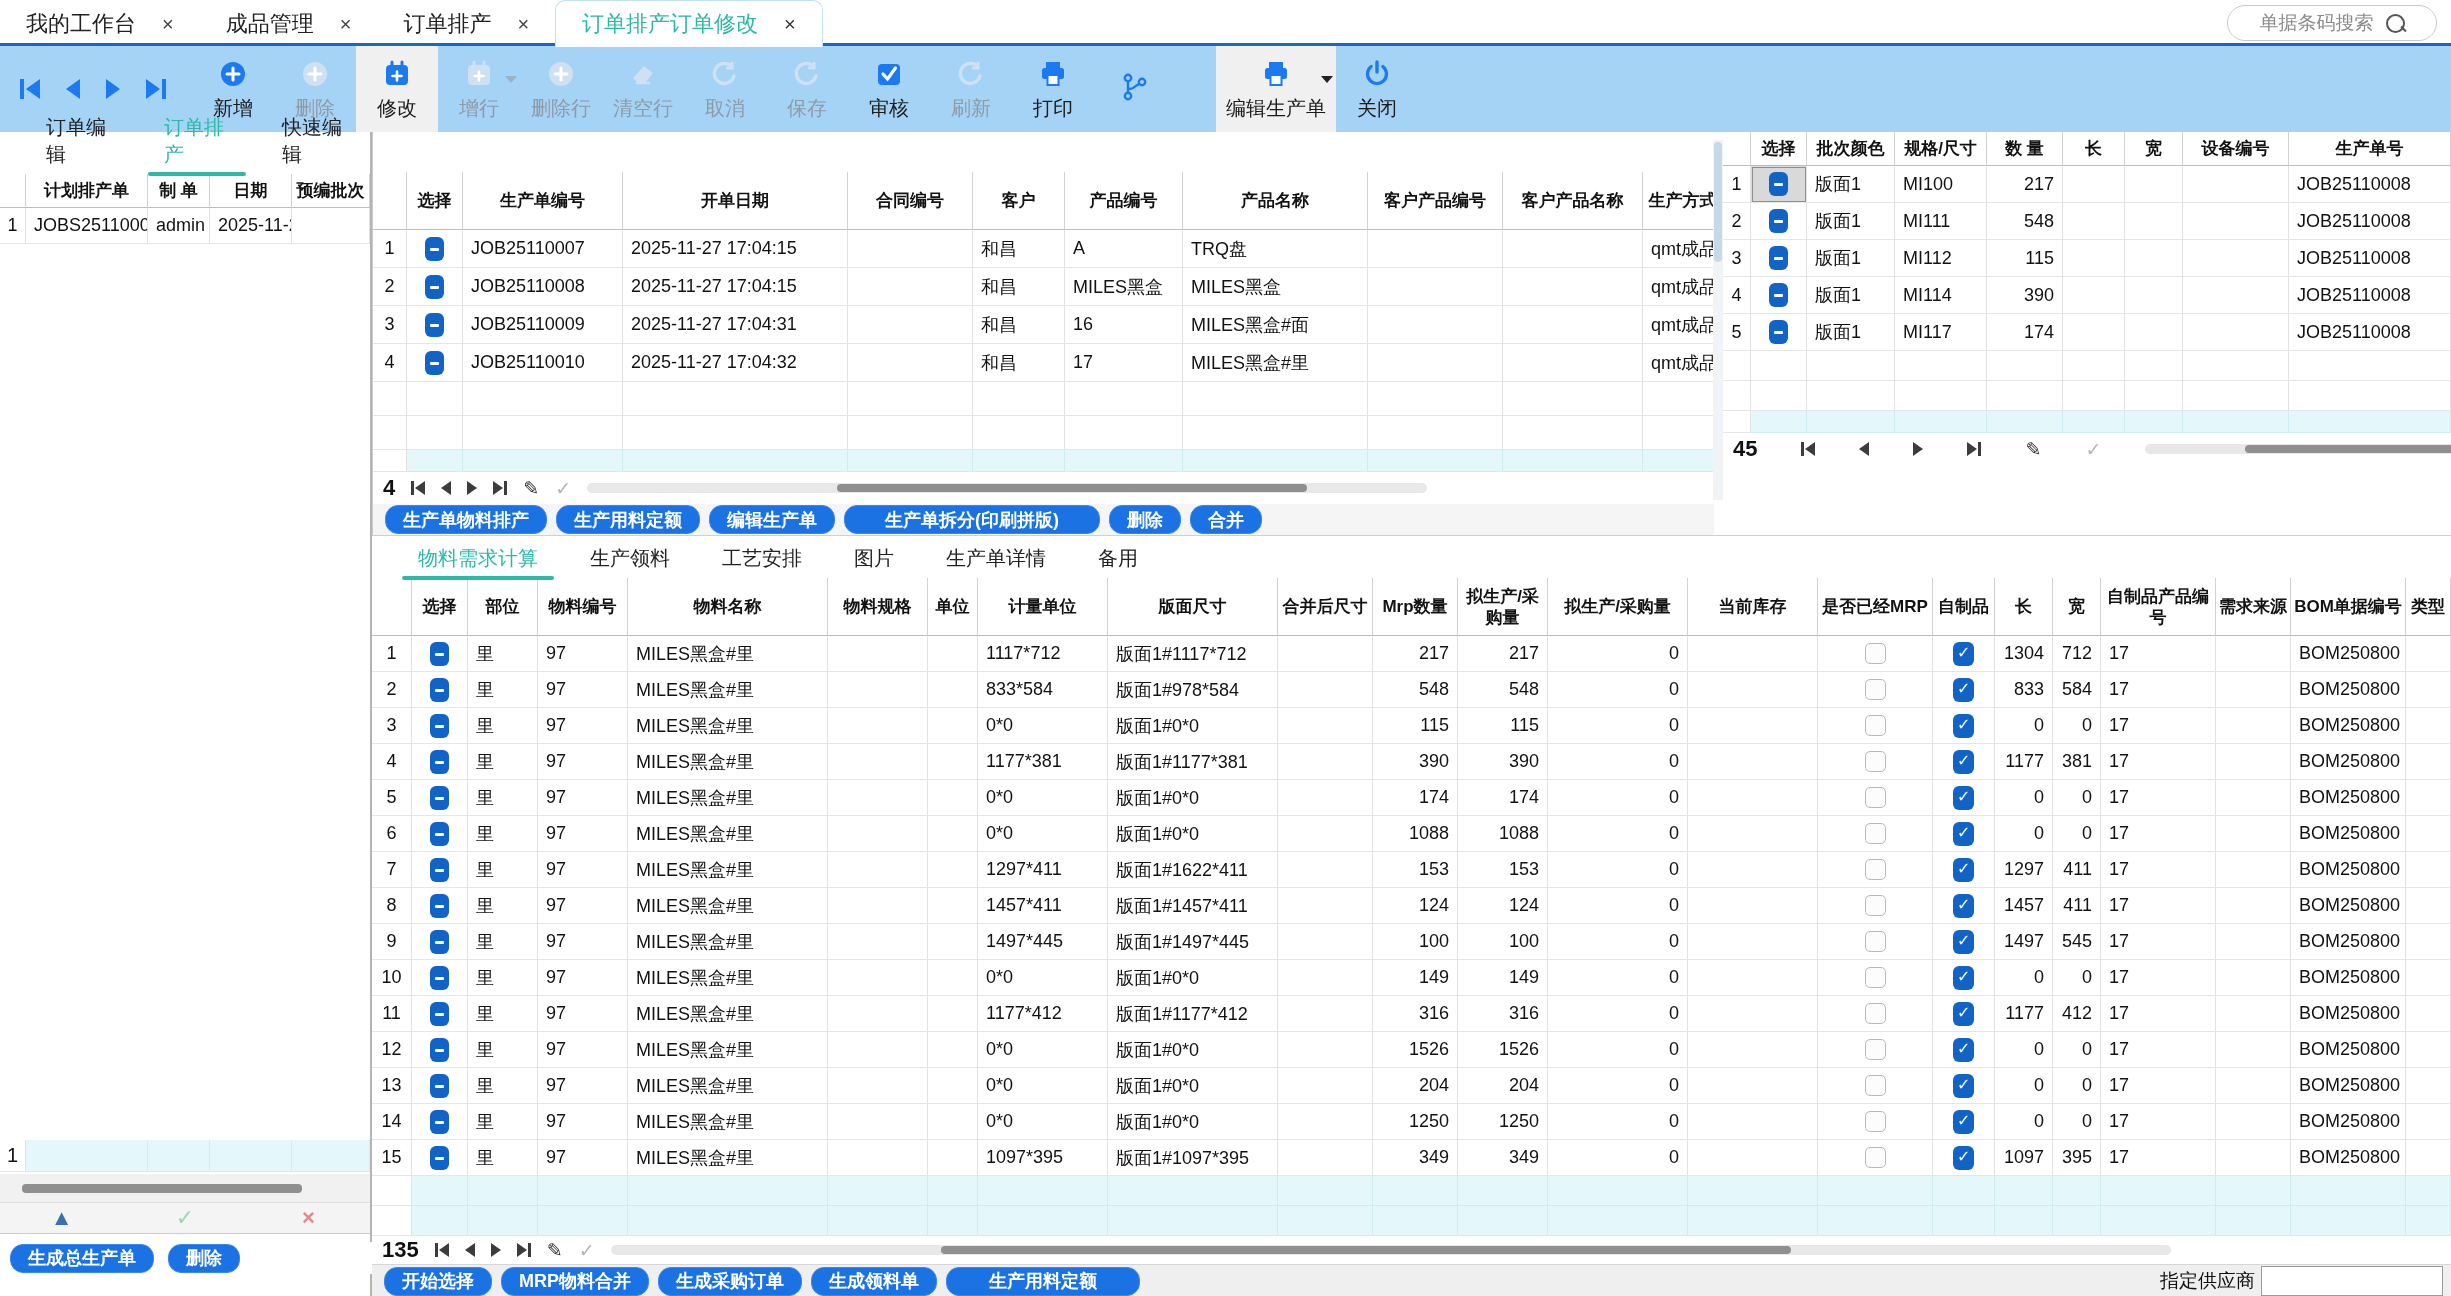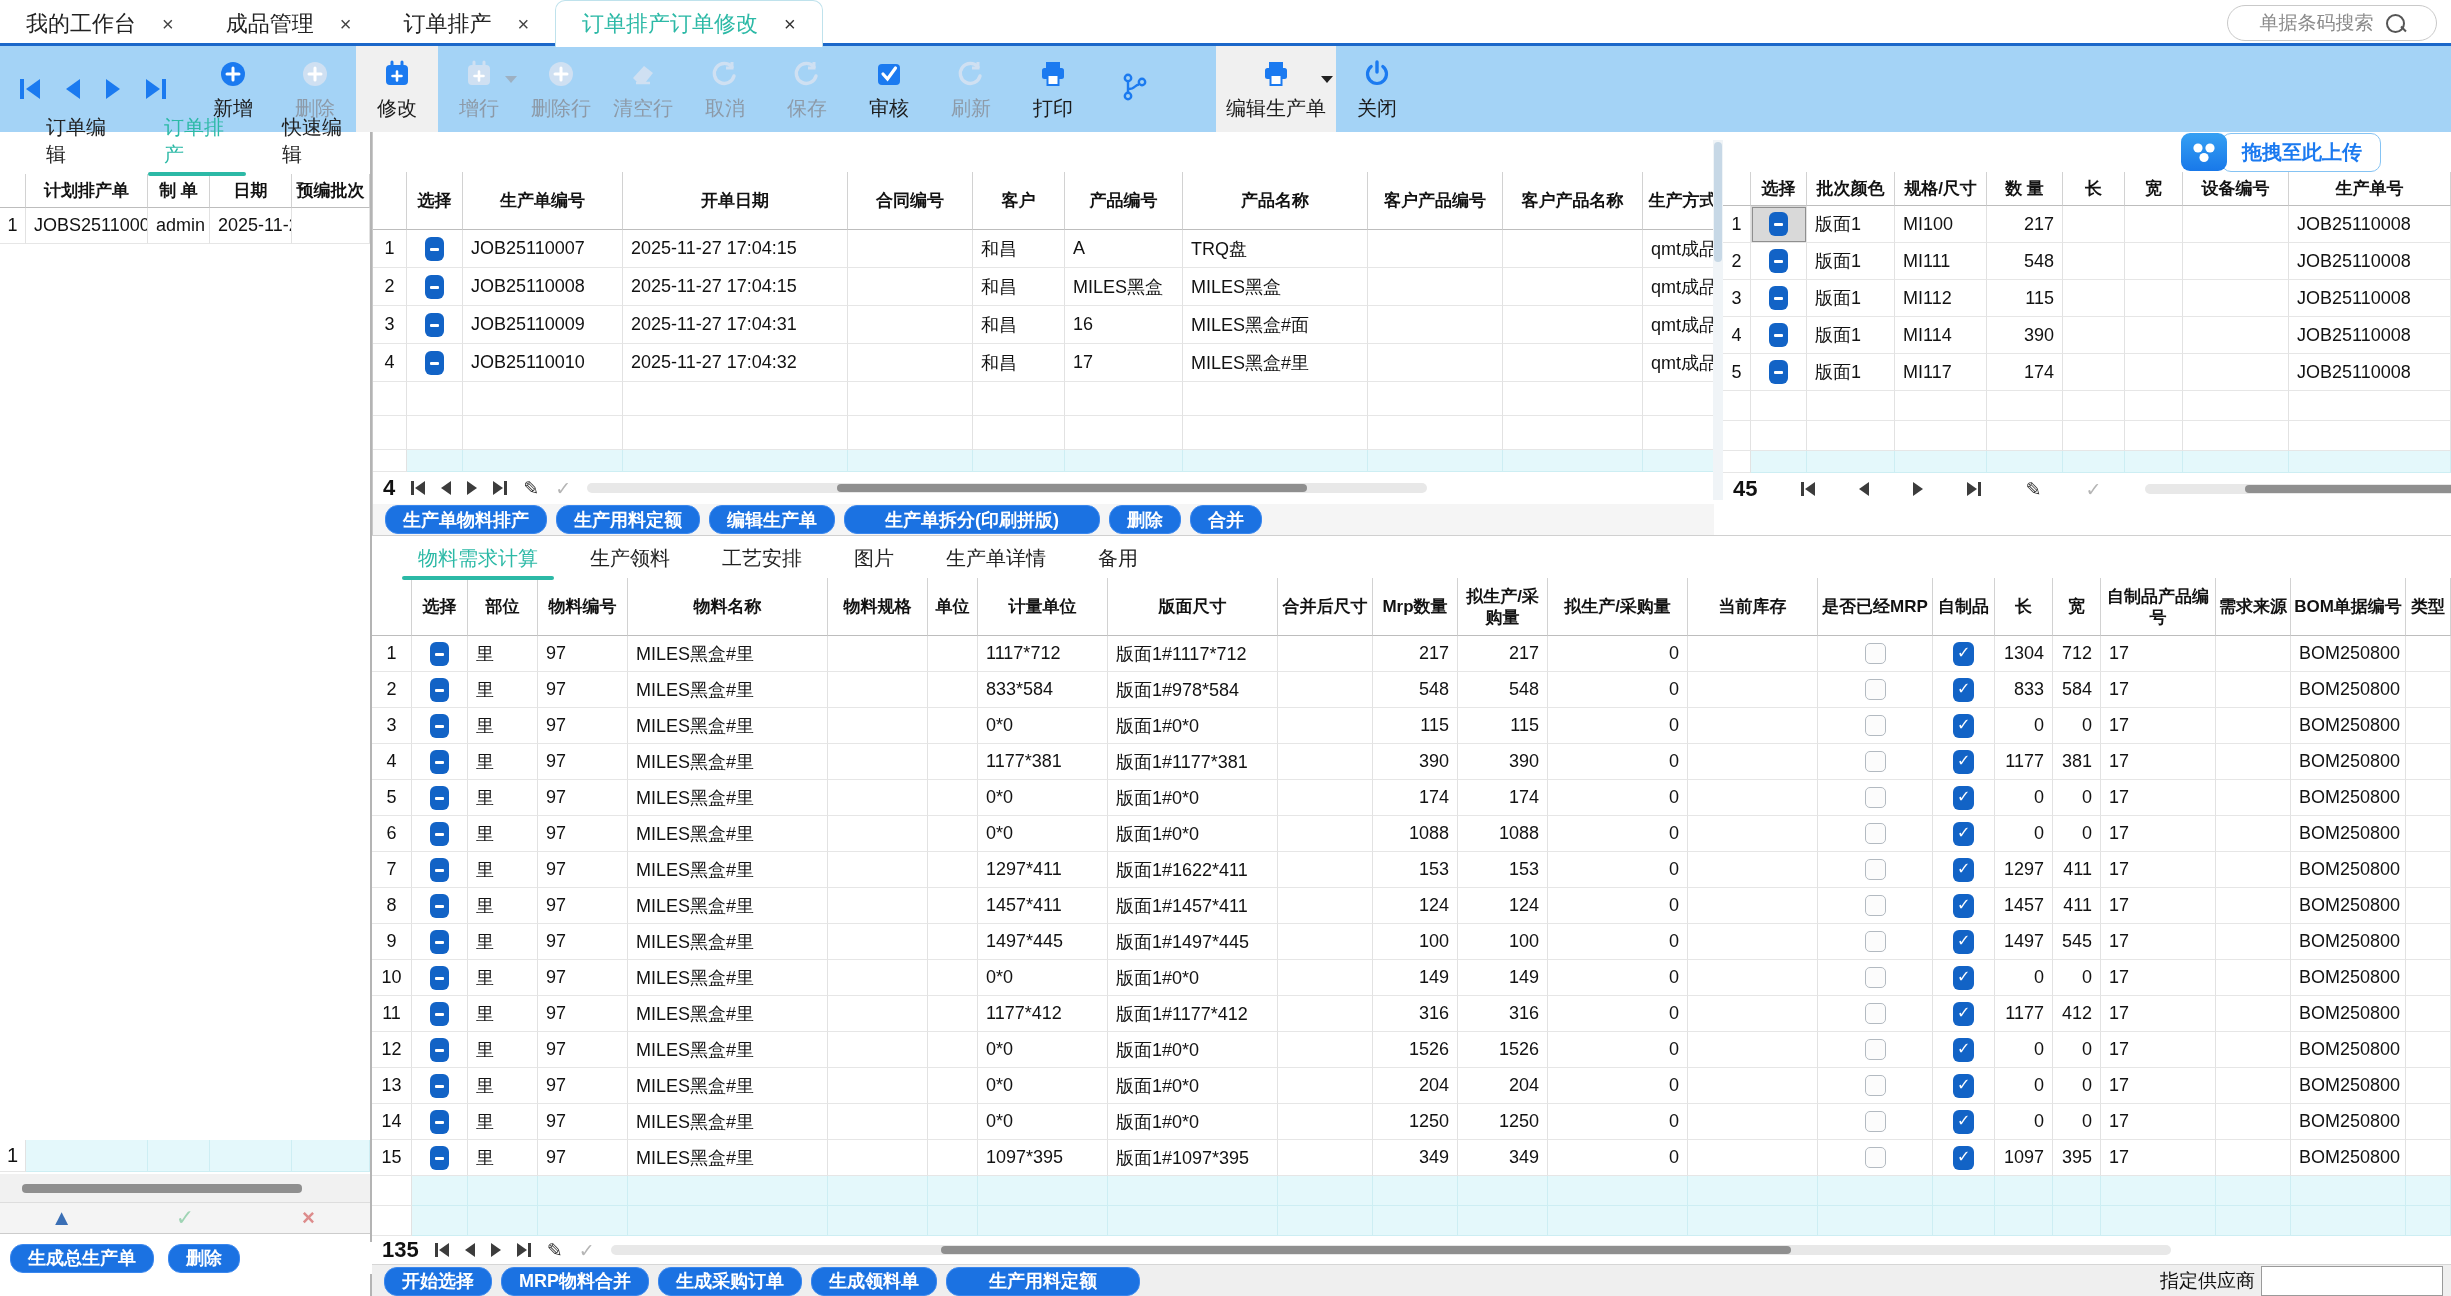--- a/index.html
+++ b/index.html
@@ -452,30 +452,20 @@
         <span class="pill" style="padding: 0px 40px;">生产单拆分(印刷拼版)</span>
         <span class="pill">删除</span>
         <span class="pill">合并</span>
       </div>
     </div>
   <div id="vscroll-mid">
       <div class="vthumb"></div>
     </div>
 
   <div id="right-panel">
-    <div id="upload-row">
-      <span class="upl-ic">
-        <svg width="30" height="26" viewBox="0 0 30 26">
-          <circle cx="9" cy="9" r="4.6" fill="#fff"></circle>
-          <circle cx="21" cy="9" r="4.6" fill="#fff"></circle>
-          <circle cx="15" cy="18.5" r="4.6" fill="#fff"></circle>
-        </svg>
-      </span>
-      <span class="upl-lab">拖拽至此上传</span>
-    </div>
     <div id="rp-grid">
         <div>
           <div class="grid-row">
             <div class="gc hd" style="flex-basis: 28px; height: 34px;"></div>
             <div class="gc hd" style="flex-basis: 56px; height: 34px;">选择</div>
             <div class="gc hd" style="flex-basis: 88px; height: 34px;">批次颜色</div>
             <div class="gc hd" style="flex-basis: 92px; height: 34px;">规格/尺寸</div>
             <div class="gc hd" style="flex-basis: 76px; height: 34px;">数 量</div>
             <div class="gc hd" style="flex-basis: 62px; height: 34px;">长</div>
             <div class="gc hd" style="flex-basis: 58px; height: 34px;">宽</div>

